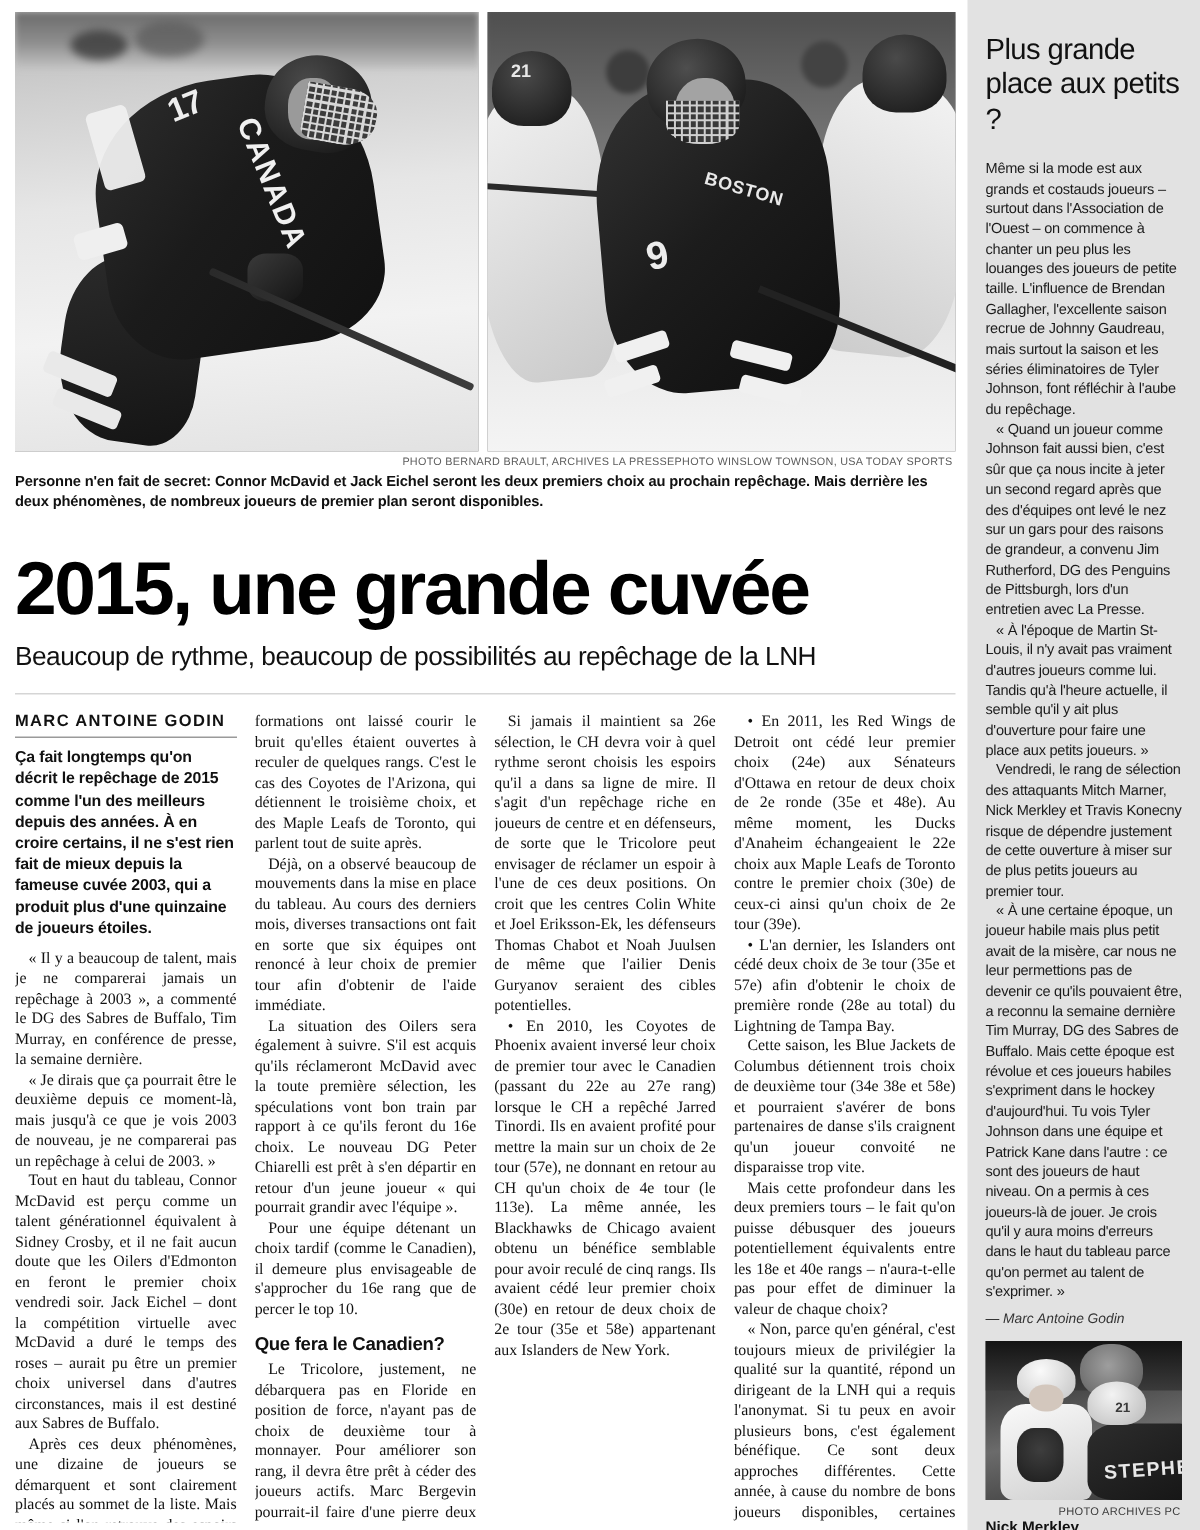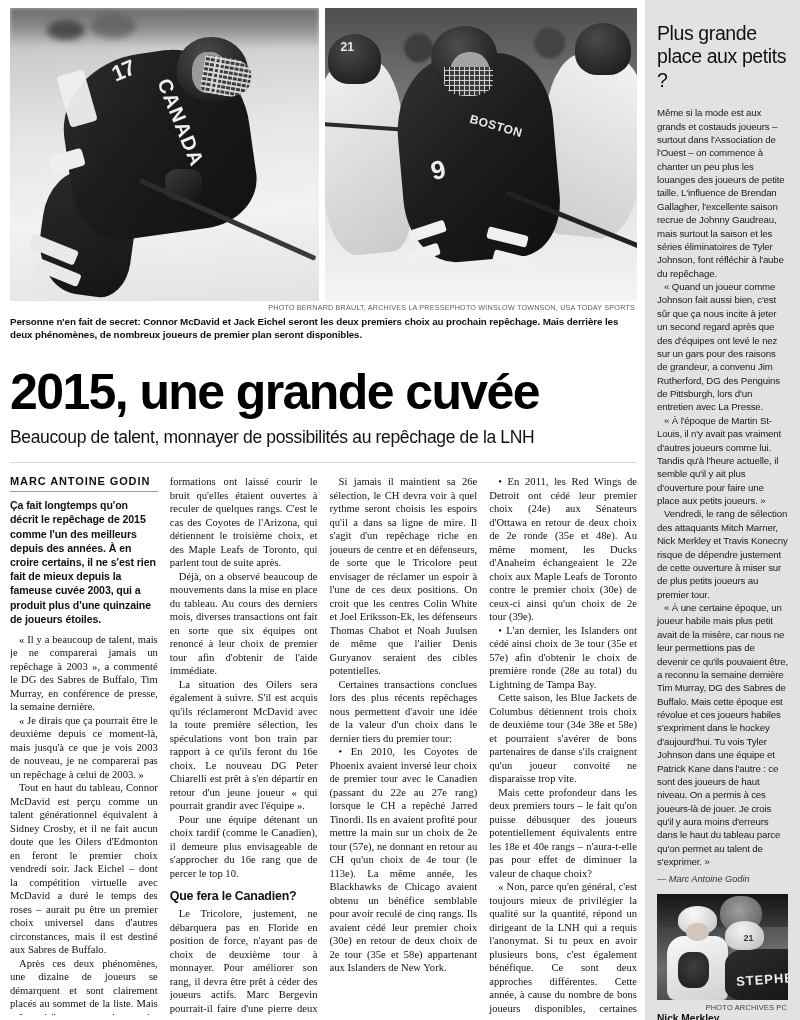--- a/index.html
+++ b/index.html
@@ -459,21 +459,21 @@
     </div>
 
     <div class="credits">
       <div class="credit credit-left">PHOTO BERNARD BRAULT, ARCHIVES LA PRESSE</div>
       <div class="credit credit-right">PHOTO WINSLOW TOWNSON, USA TODAY SPORTS</div>
     </div>
 
     <div class="caption">Personne n'en fait de secret: Connor McDavid et Jack Eichel seront les deux premiers choix au prochain repêchage. Mais derrière les deux phénomènes, de nombreux joueurs de premier plan seront disponibles.</div>
 
     <div class="headline">2015, une grande cuvée</div>
-    <div class="subhead">Beaucoup de talent, monnayer de possibilités au repêchage de la LNH</div>
+    <div class="subhead">Beaucoup de rythme, beaucoup de possibilités au repêchage de la LNH</div>
     <div class="rule-under-sub"></div>
 
     <div class="cols">
 
       <div class="col">
         <div class="col-inner">
           <div class="byline">MARC ANTOINE GODIN</div>
           <div class="byline-rule"></div>
           <div class="lead">Ça fait longtemps qu'on décrit le repêchage de 2015 comme l'un des meilleurs depuis des années. À en croire certains, il ne s'est rien fait de mieux depuis la fameuse cuvée 2003, qui a produit plus d'une quinzaine de joueurs étoiles.</div>
           <p class="body-p">« Il y a beaucoup de talent, mais je ne comparerai jamais un repêchage à 2003 », a commenté le DG des Sabres de Buffalo, Tim Murray, en conférence de presse, la semaine dernière.</p>
@@ -490,29 +490,28 @@
           <p class="body-p">La situation des Oilers sera également à suivre. S'il est acquis qu'ils réclameront McDavid avec la toute première sélection, les spéculations vont bon train par rapport à ce qu'ils feront du 16e choix. Le nouveau DG Peter Chiarelli est prêt à s'en départir en retour d'un jeune joueur « qui pourrait grandir avec l'équipe ».</p>
           <p class="body-p">Pour une équipe détenant un choix tardif (comme le Canadien), il demeure plus envisageable de s'approcher du 16e rang que de percer le top 10.</p>
           <div class="sect-head">Que fera le Canadien?</div>
           <p class="body-p">Le Tricolore, justement, ne débarquera pas en Floride en position de force, n'ayant pas de choix de deuxième tour à monnayer. Pour améliorer son rang, il devra être prêt à céder des joueurs actifs. Marc Bergevin pourrait-il faire d'une pierre deux coups et libérer du salaire tout en obtenant une position plus favorable au repêchage?</p>
         </div>
       </div>
 
       <div class="col">
         <div class="col-inner">
           <p class="body-p">Si jamais il maintient sa 26e sélection, le CH devra voir à quel rythme seront choisis les espoirs qu'il a dans sa ligne de mire. Il s'agit d'un repêchage riche en joueurs de centre et en défenseurs, de sorte que le Tricolore peut envisager de réclamer un espoir à l'une de ces deux positions. On croit que les centres Colin White et Joel Eriksson-Ek, les défenseurs Thomas Chabot et Noah Juulsen de même que l'ailier Denis Guryanov seraient des cibles potentielles.</p>
-          <p class="body-p">Certaines transactions conclues lors des plus récents repêchages nous permettent d'avoir une idée de la valeur d'un choix dans le dernier tiers du premier tour:</p>
           <p class="body-p">• En 2010, les Coyotes de Phoenix avaient inversé leur choix de premier tour avec le Canadien (passant du 22e au 27e rang) lorsque le CH a repêché Jarred Tinordi. Ils en avaient profité pour mettre la main sur un choix de 2e tour (57e), ne donnant en retour au CH qu'un choix de 4e tour (le 113e). La même année, les Blackhawks de Chicago avaient obtenu un bénéfice semblable pour avoir reculé de cinq rangs. Ils avaient cédé leur premier choix (30e) en retour de deux choix de 2e tour (35e et 58e) appartenant aux Islanders de New York.</p>
         </div>
       </div>
 
       <div class="col">
         <div class="col-inner">
           <p class="body-p">• En 2011, les Red Wings de Detroit ont cédé leur premier choix (24e) aux Sénateurs d'Ottawa en retour de deux choix de 2e ronde (35e et 48e). Au même moment, les Ducks d'Anaheim échangeaient le 22e choix aux Maple Leafs de Toronto contre le premier choix (30e) de ceux-ci ainsi qu'un choix de 2e tour (39e).</p>
-          <p class="body-p">• L'an dernier, les Islanders ont cédé ainsi choix de 3e tour (35e et 57e) afin d'obtenir le choix de première ronde (28e au total) du Lightning de Tampa Bay.</p>
+          <p class="body-p">• L'an dernier, les Islanders ont cédé deux choix de 3e tour (35e et 57e) afin d'obtenir le choix de première ronde (28e au total) du Lightning de Tampa Bay.</p>
           <p class="body-p">Cette saison, les Blue Jackets de Columbus détiennent trois choix de deuxième tour (34e 38e et 58e) et pourraient s'avérer de bons partenaires de danse s'ils craignent qu'un joueur convoité ne disparaisse trop vite.</p>
           <p class="body-p">Mais cette profondeur dans les deux premiers tours – le fait qu'on puisse débusquer des joueurs potentiellement équivalents entre les 18e et 40e rangs – n'aura-t-elle pas pour effet de diminuer la valeur de chaque choix?</p>
           <p class="body-p">« Non, parce qu'en général, c'est toujours mieux de privilégier la qualité sur la quantité, répond un dirigeant de la LNH qui a requis l'anonymat. Si tu peux en avoir plusieurs bons, c'est également bénéfique. Ce sont deux approches différentes. Cette année, à cause du nombre de bons joueurs disponibles, certaines équipes pensent que c'est mieux d'y aller avec la quantité. »</p>
         </div>
       </div>
 
     </div>
   </div>
 
   <div class="sidebar">

